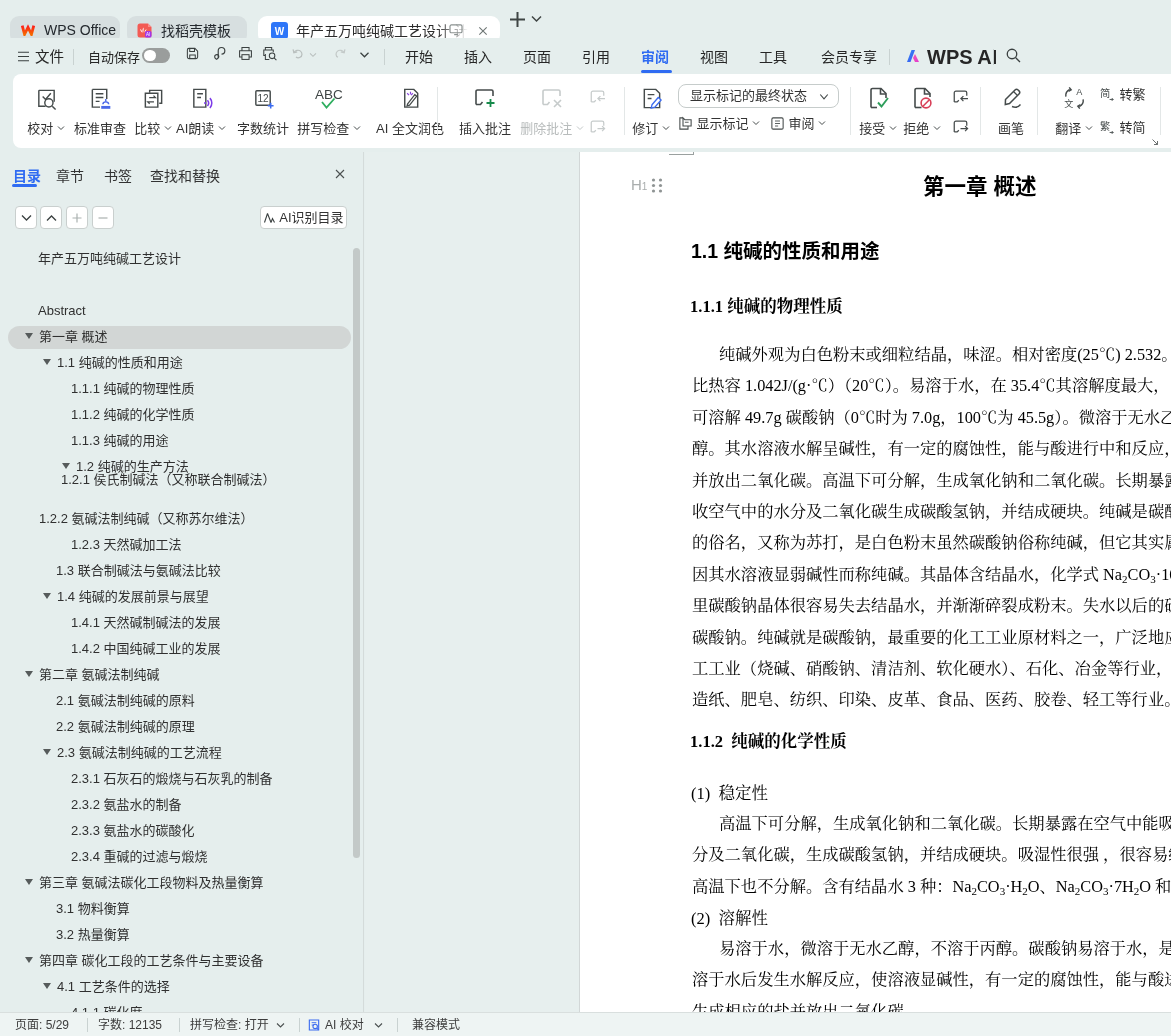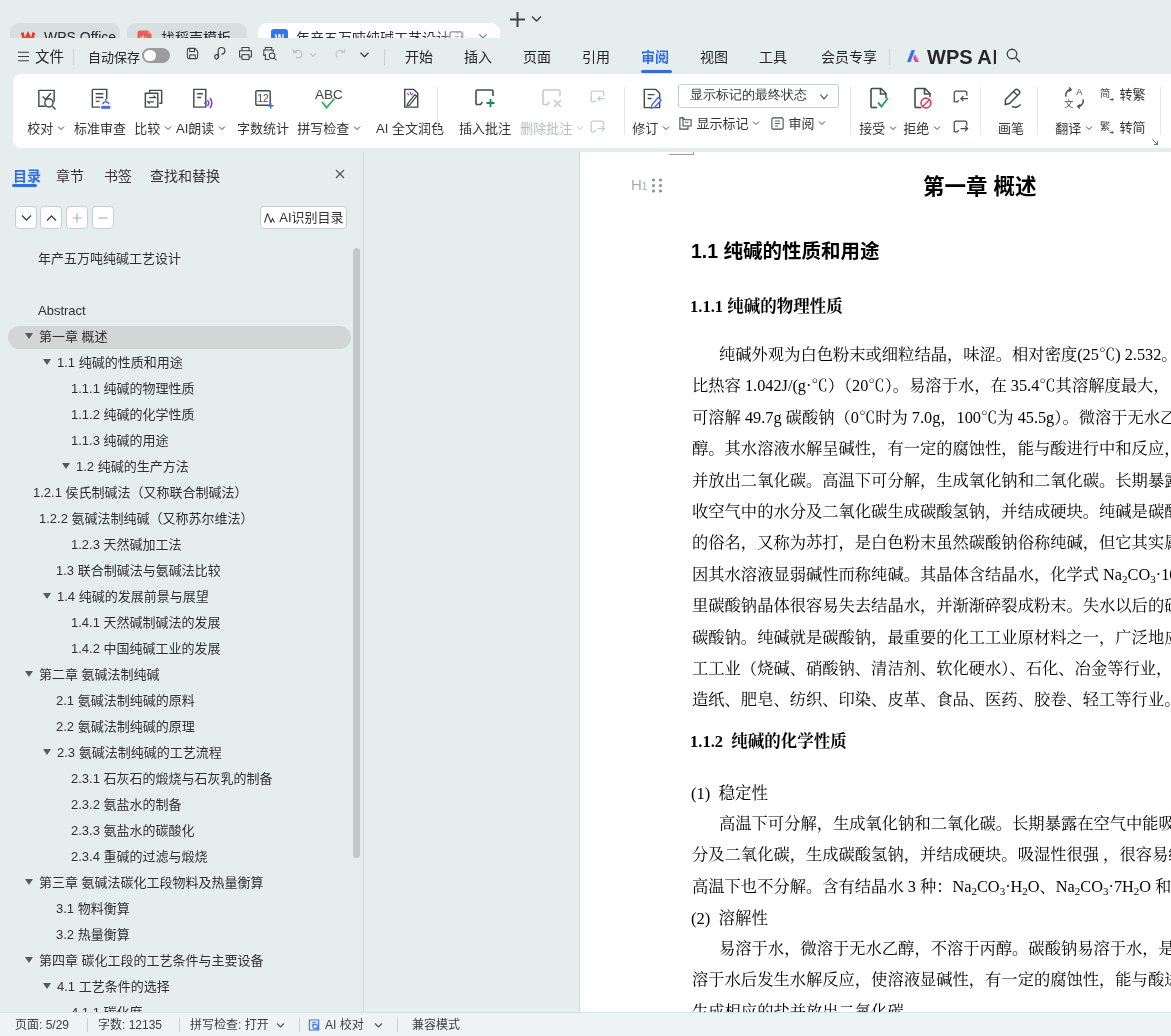--- a/index.html
+++ b/index.html
@@ -1,20 +1,20 @@
 <!DOCTYPE html>
 <html><head><meta charset="utf-8">
 <style>
 *{margin:0;padding:0;box-sizing:border-box;}
 html,body{width:1171px;height:1036px;overflow:hidden;}
 body{font-family:"Liberation Sans","Noto Sans CJK SC",sans-serif;color:#262626;background:#e5eeed;position:relative;}
 .abs{position:absolute;}
 
 #tabbar{position:absolute;left:0;top:0;width:1171px;height:38px;background:#e5eeed;}
-.tab{position:absolute;top:23px;height:28px;border-radius:9px;display:flex;align-items:center;font-size:14px;color:#24292e;white-space:nowrap;}
+.tab{position:absolute;top:16px;height:28px;border-radius:9px;display:flex;align-items:center;font-size:14px;color:#24292e;white-space:nowrap;}
 .tab1{left:10px;width:110px;background:#d7dfe0;padding-left:10px;}
 .tab2{left:127px;width:120px;background:#d7dfe0;padding-left:9px;}
 .tabA{left:258px;width:242px;background:#ffffff;padding-left:13px;color:#2b2b2b;}
 .tab .lbl{margin-left:8px;}
 
 #menubar{position:absolute;left:0;top:38px;width:1171px;height:36px;background:#e5eeed;font-size:14px;}
 .mitem{position:absolute;top:8px;height:22px;line-height:22px;color:#262626;}
 .msep{position:absolute;top:11px;width:1px;height:16px;background:#c9d2d1;}
 
 #ribbonzone{position:absolute;left:0;top:74px;width:1171px;height:78px;background:#e5eeed;}
@@ -310,21 +310,21 @@
           <svg width="23" height="23" viewBox="0 0 24 24" fill="none">
             <path d="M4.5 2.5h12l4 4v15h-16z" stroke="#454b4b" stroke-width="1.5"></path>
             <path d="M8 8h7M8 12h4" stroke="#454b4b" stroke-width="1.4"></path>
             <path d="M12.5 18.5l6.5-7.5 3 2.6-6.5 7.4-3.8 1z" fill="#fff" stroke="#3b6bf0" stroke-width="1.4"></path>
           </svg>
         </div>
     <div class="rlb">修订 <svg class="chev" viewBox="0 0 16 16">
             <path d="M2 5l6 6 6-6" stroke="#454b4b" stroke-width="2" fill="none"></path>
           </svg></div>
   </div>
-  <div class="abs" style="left:665px;top:10px;width:161px;height:24px;border:1px solid #c6cccb;border-radius:3px;background:#fff;font-size:13px;color:#333;line-height:22px;padding-left:11px;font-family:Liberation Mono, monospace;">显示标记的最终状态<svg class="abs" style="right:9px;top:8px" width="10" height="8" viewBox="0 0 16 12">
+  <div class="abs" style="left:665px;top:10px;width:161px;height:24px;border:1px solid #c6cccb;border-radius:8px;background:#fff;font-size:13px;color:#333;line-height:22px;padding-left:11px;">显示标记的最终状态<svg class="abs" style="right:9px;top:8px" width="10" height="8" viewBox="0 0 16 12">
           <path d="M2 2l6 7 6-7" stroke="#454b4b" stroke-width="1.8" fill="none"></path>
         </svg></div>
   <div class="abs" style="left:665px;top:41px;font-size:13px;color:#333;height:18px;line-height:18px;">
     <svg width="15" height="15" viewBox="0 0 24 24" fill="none" stroke="#454b4b" stroke-width="1.7" style="vertical-align:-3px">
           <path d="M8 3H3v18h13v-5"></path>
           <path d="M8 3l3 3h10v10H8z"></path>
           <path d="M11 10h6" stroke-width="1.4"></path>
         </svg>
     显示标记 <svg class="chev" viewBox="0 0 16 16">
           <path d="M2 5l6 6 6-6" stroke="#454b4b" stroke-width="2" fill="none"></path>
@@ -455,21 +455,21 @@
         </svg> AI识别目录</div>
     <div class="abs" style="left:8px;top:174px;width:343px;height:23px;background:#d2d6d5;border-radius:11.5px"></div>
     <div class="sitem" style="top:94px;padding-left:38px">年产五万吨纯碱工艺设计</div>
     <div class="sitem" style="top:146px;padding-left:38px">Abstract</div>
     <div class="sitem" style="top:172px;padding-left:25px"><i class="tri"></i>第一章 概述</div>
     <div class="sitem" style="top:198px;padding-left:43px"><i class="tri"></i>1.1 纯碱的性质和用途</div>
     <div class="sitem" style="top:224px;padding-left:71px">1.1.1 纯碱的物理性质</div>
     <div class="sitem" style="top:250px;padding-left:71px">1.1.2 纯碱的化学性质</div>
     <div class="sitem" style="top:276px;padding-left:71px">1.1.3 纯碱的用途</div>
     <div class="sitem" style="top:302px;padding-left:62px"><i class="tri"></i>1.2 纯碱的生产方法</div>
-    <div class="sitem" style="top:328px;padding-left:33px">1.2.1 侯氏制碱法（又称联合制碱法）</div>
+    <div class="sitem" style="top:315px;padding-left:61px">1.2.1 侯氏制碱法（又称联合制碱法）</div>
     <div class="sitem" style="top:354px;padding-left:39px">1.2.2 氨碱法制纯碱（又称苏尔维法）</div>
     <div class="sitem" style="top:380px;padding-left:71px">1.2.3 天然碱加工法</div>
     <div class="sitem" style="top:406px;padding-left:56px">1.3 联合制碱法与氨碱法比较</div>
     <div class="sitem" style="top:432px;padding-left:43px"><i class="tri"></i>1.4 纯碱的发展前景与展望</div>
     <div class="sitem" style="top:458px;padding-left:71px">1.4.1 天然碱制碱法的发展</div>
     <div class="sitem" style="top:484px;padding-left:71px">1.4.2 中国纯碱工业的发展</div>
     <div class="sitem" style="top:510px;padding-left:25px"><i class="tri"></i>第二章 氨碱法制纯碱</div>
     <div class="sitem" style="top:536px;padding-left:56px">2.1 氨碱法制纯碱的原料</div>
     <div class="sitem" style="top:562px;padding-left:56px">2.2 氨碱法制纯碱的原理</div>
     <div class="sitem" style="top:588px;padding-left:43px"><i class="tri"></i>2.3 氨碱法制纯碱的工艺流程</div>

